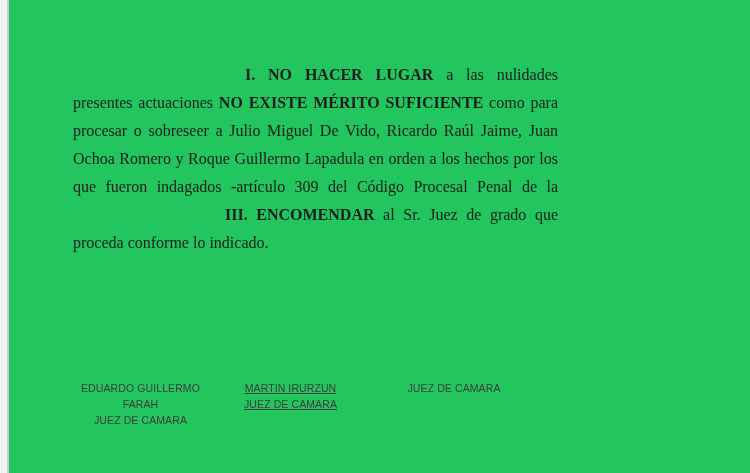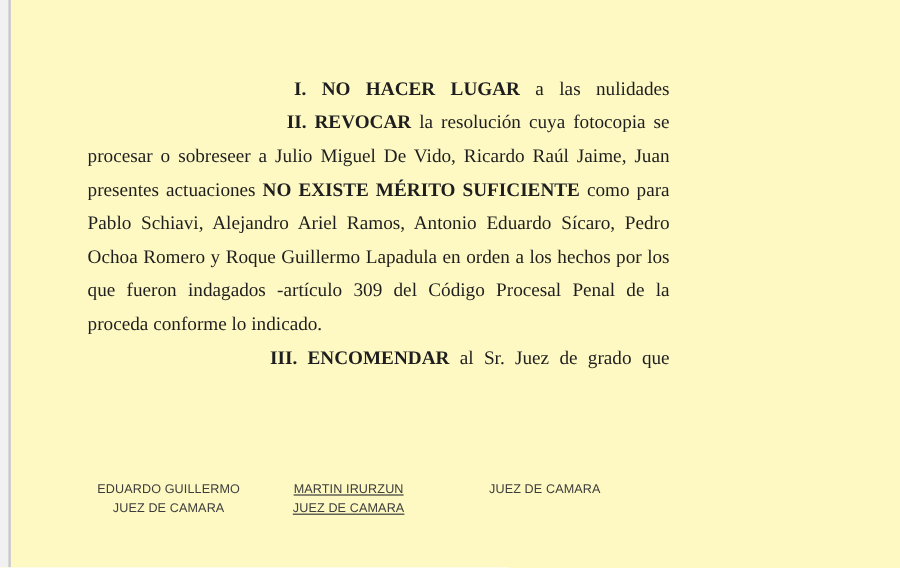--- a/index.html
+++ b/index.html
@@ -4,21 +4,21 @@
 <style>
   html, body {
     margin: 0;
     padding: 0;
     background: #ffffff;
   }
   .page {
     position: relative;
     width: 750px;
     height: 473px;
-    background: #fef9c3;
+    background: #22c55e;
     overflow: hidden;
     font-family: "Liberation Serif", serif;
   }
   .edge-strip {
     position: absolute;
     left: 0;
     top: 0;
     width: 7px;
     height: 473px;
     background: #f1f1f1;
@@ -43,21 +43,21 @@
   .dline.last {
     text-align-last: left;
   }
   .ind-1  { padding-left: 172px; }
   .ind-2  { padding-left: 166px; }
   .ind-3  { padding-left: 152px; }
   .ind-4  { padding-left: 212px; }
   .b { font-weight: bold; }
   .sig {
     position: absolute;
-    top: 400px;
+    top: 380px;
     font-family: "Liberation Sans", sans-serif;
     font-size: 10.5px;
     line-height: 16px;
     color: #3d3d3d;
     text-align: center;
     letter-spacing: 0.1px;
   }
   .sig-1 { left: 63px;  width: 155px; }
   .sig-2 { left: 223px; width: 135px; text-decoration: underline; }
   .sig-3 { left: 380px; width: 148px; }
@@ -66,41 +66,40 @@
 <body>
 
 <div class="page">
 
   <div class="edge-strip"></div>
 
   <div class="doc">
     <div class="dline ind-1"><span class="b">I. NO HACER LUGAR</span><span> a las nulidades</span></div>
 
 
-    <div class="dline ind-2"><span class="b">II. REVOCAR</span><span> la resolución cuya fotocopia se</span></div>
 
+
+    <div class="dline"><span>presentes actuaciones </span><span class="b">NO EXISTE MÉRITO SUFICIENTE</span><span> como para</span></div>
 
     <div class="dline"><span>procesar o sobreseer a Julio Miguel De Vido, Ricardo Raúl Jaime, Juan</span></div>
 
-    <div class="dline"><span>presentes actuaciones </span><span class="b">NO EXISTE MÉRITO SUFICIENTE</span><span> como para</span></div>
-
-    <div class="dline"><span>Pablo Schiavi, Alejandro Ariel Ramos, Antonio Eduardo Sícaro, Pedro</span></div>
 
     <div class="dline"><span>Ochoa Romero y Roque Guillermo Lapadula en orden a los hechos por los</span></div>
 
     <div class="dline"><span>que fueron indagados -artículo 309 del Código Procesal Penal de la Nación.</span></div>
 
+    <div class="dline ind-3"><span class="b">III. ENCOMENDAR</span><span> al Sr. Juez de grado que</span></div>
+
     <div class="dline last"><span>proceda conforme lo indicado.</span></div>
-
-    <div class="dline ind-3"><span class="b">III. ENCOMENDAR</span><span> al Sr. Juez de grado que</span></div>
 
   </div>
 
   <div class="sig sig-1">
     <div>EDUARDO GUILLERMO</div>
+    <div>FARAH</div>
     <div>JUEZ DE CAMARA</div>
   </div>
 
   <div class="sig sig-2">
     <div>MARTIN IRURZUN</div>
     <div>JUEZ DE CAMARA</div>
   </div>
 
   <div class="sig sig-3">
     <div>JUEZ DE CAMARA</div>

